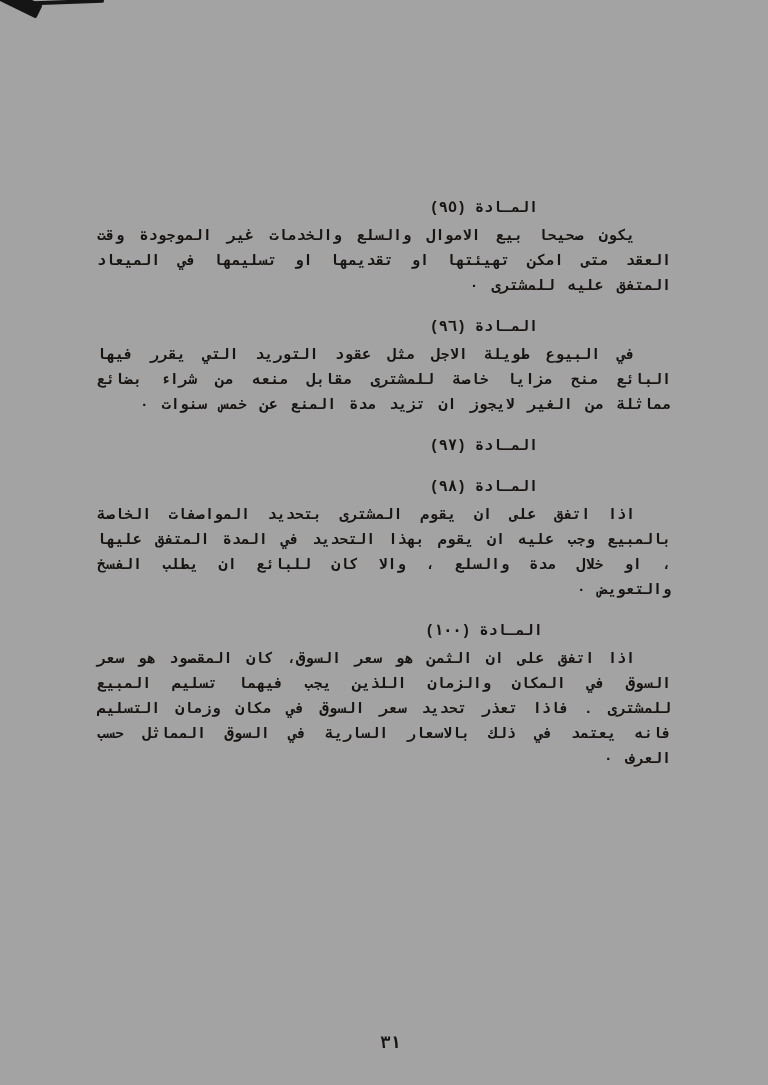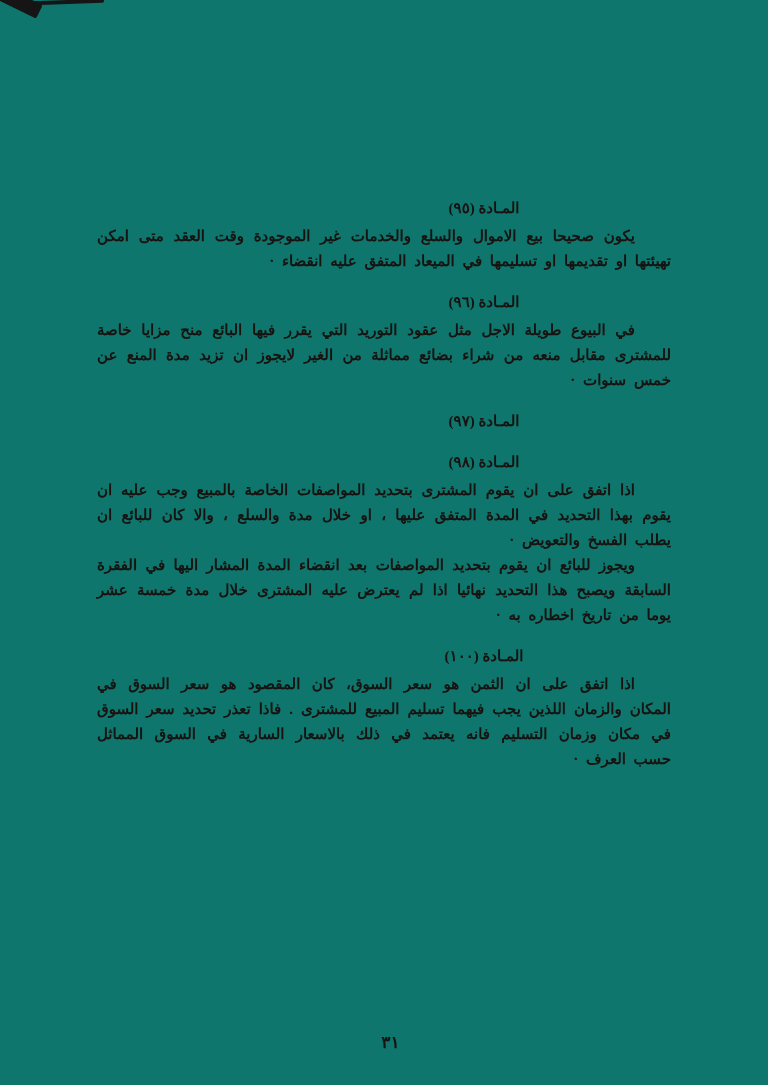--- a/index.html
+++ b/index.html
@@ -4,24 +4,24 @@
 <style>
   html, body {
     margin: 0;
     padding: 0;
     background: #fbfbf8;
   }
   .page {
     position: relative;
     width: 768px;
     height: 1085px;
-    background: #0f766e;
+    background: #a3a3a3;
     overflow: hidden;
     direction: rtl;
-    font-family: Liberation Serif, serif;
+    font-family: Liberation Mono, monospace;
     color: #171310;
   }
   .content {
     position: absolute;
     top: 196px;
     right: 97px;
     left: 97px;
   }
   .article {
     margin: 0 0 16px 0;
@@ -81,36 +81,35 @@
 
 <div class="page">
 
   <span class="artifact artifact-corner"></span>
   <span class="artifact artifact-top"></span>
 
   <div class="content">
 
     <section class="article">
       <h2 class="article-title">المـادة (٩٥)</h2>
-      <p class="article-paragraph">يكون صحيحا بيع الاموال والسلع والخدمات غير الموجودة وقت العقد متى امكن تهيئتها او تقديمها او تسليمها في الميعاد المتفق عليه انقضاء ·</p>
+      <p class="article-paragraph">يكون صحيحا بيع الاموال والسلع والخدمات غير الموجودة وقت العقد متى امكن تهيئتها او تقديمها او تسليمها في الميعاد المتفق عليه للمشترى ·</p>
     </section>
 
     <section class="article">
       <h2 class="article-title">المـادة (٩٦)</h2>
       <p class="article-paragraph">في البيوع طويلة الاجل مثل عقود التوريد التي يقرر فيها البائع منح مزايا خاصة للمشترى مقابل منعه من شراء بضائع مماثلة من الغير لايجوز ان تزيد مدة المنع عن خمس سنوات ·</p>
     </section>
 
     <section class="article">
       <h2 class="article-title">المـادة (٩٧)</h2>
     </section>
 
     <section class="article">
       <h2 class="article-title">المـادة (٩٨)</h2>
       <p class="article-paragraph">اذا اتفق على ان يقوم المشترى بتحديد المواصفات الخاصة بالمبيع وجب عليه ان يقوم بهذا التحديد في المدة المتفق عليها ، او خلال مدة والسلع ، والا كان للبائع ان يطلب الفسخ والتعويض ·</p>
-      <p class="article-paragraph">ويجوز للبائع ان يقوم بتحديد المواصفات بعد انقضاء المدة المشار اليها في الفقرة السابقة ويصبح هذا التحديد نهائيا اذا لم يعترض عليه المشترى خلال مدة خمسة عشر يوما من تاريخ اخطاره به ·</p>
     </section>
 
 
     <section class="article">
       <h2 class="article-title">المـادة (١٠٠)</h2>
       <p class="article-paragraph">اذا اتفق على ان الثمن هو سعر السوق، كان المقصود هو سعر السوق في المكان والزمان اللذين يجب فيهما تسليم المبيع للمشترى . فاذا تعذر تحديد سعر السوق في مكان وزمان التسليم فانه يعتمد في ذلك بالاسعار السارية في السوق المماثل حسب العرف ·</p>
     </section>
 
   </div>
 

